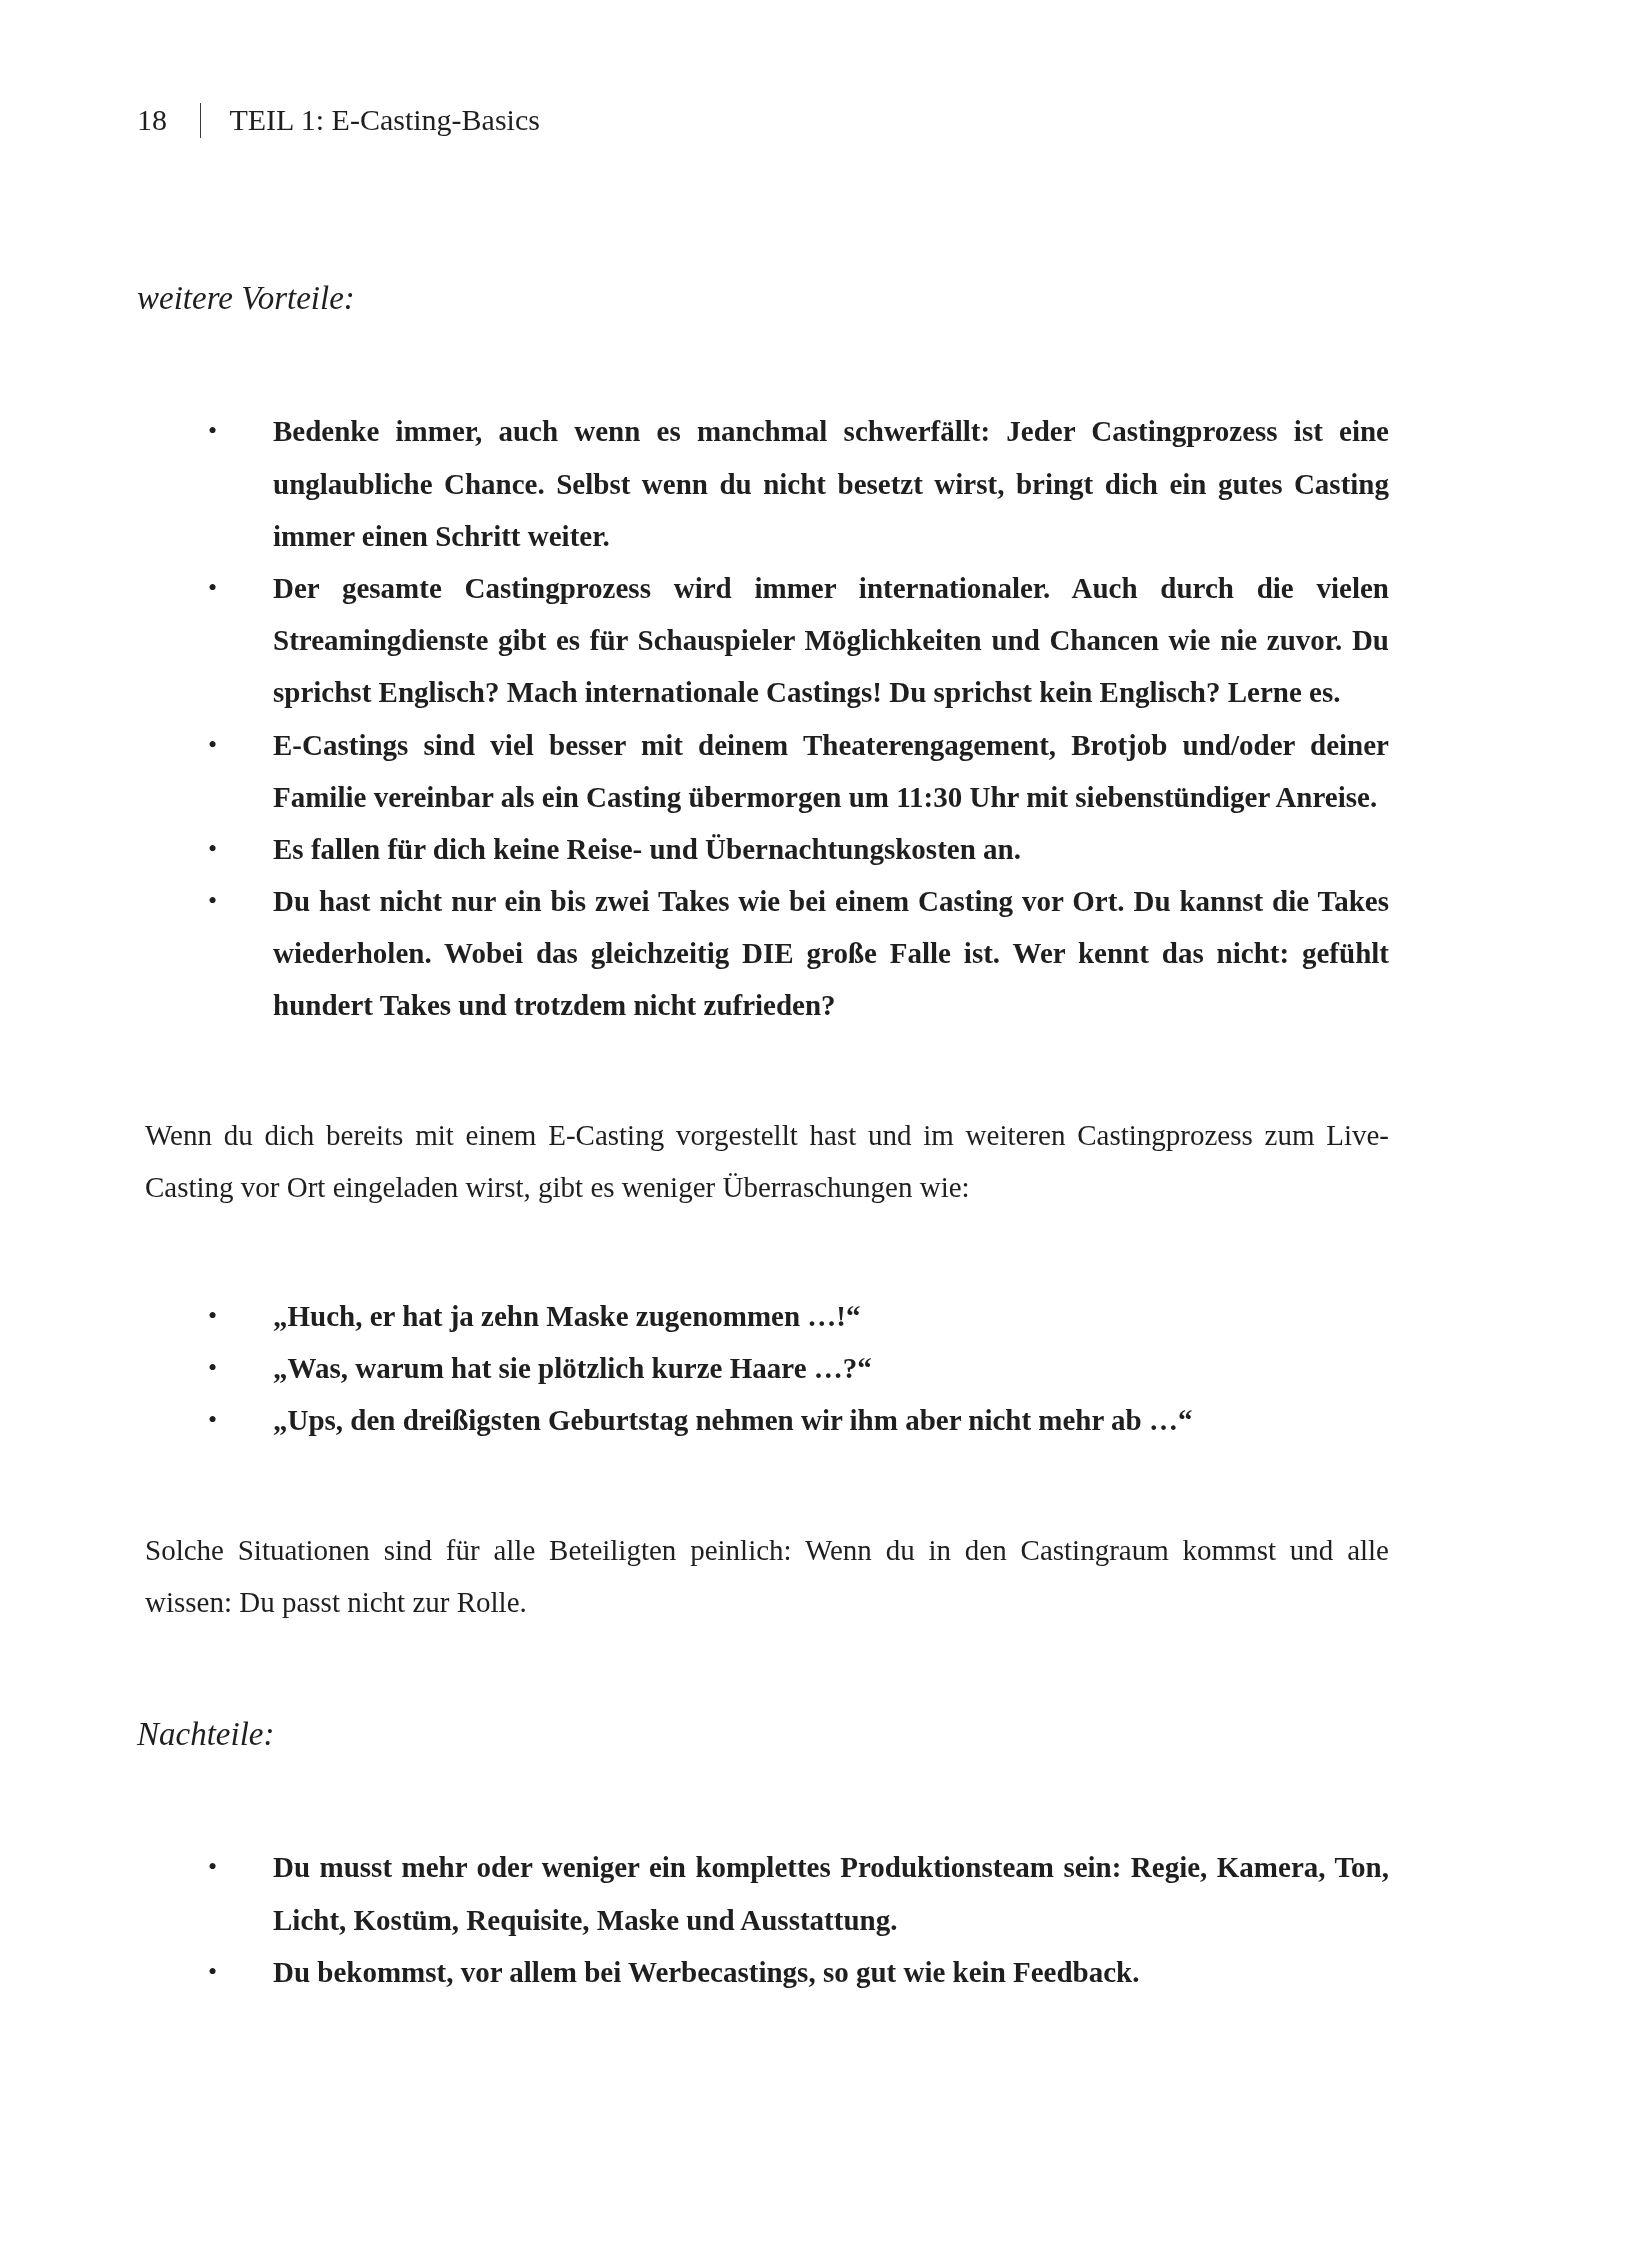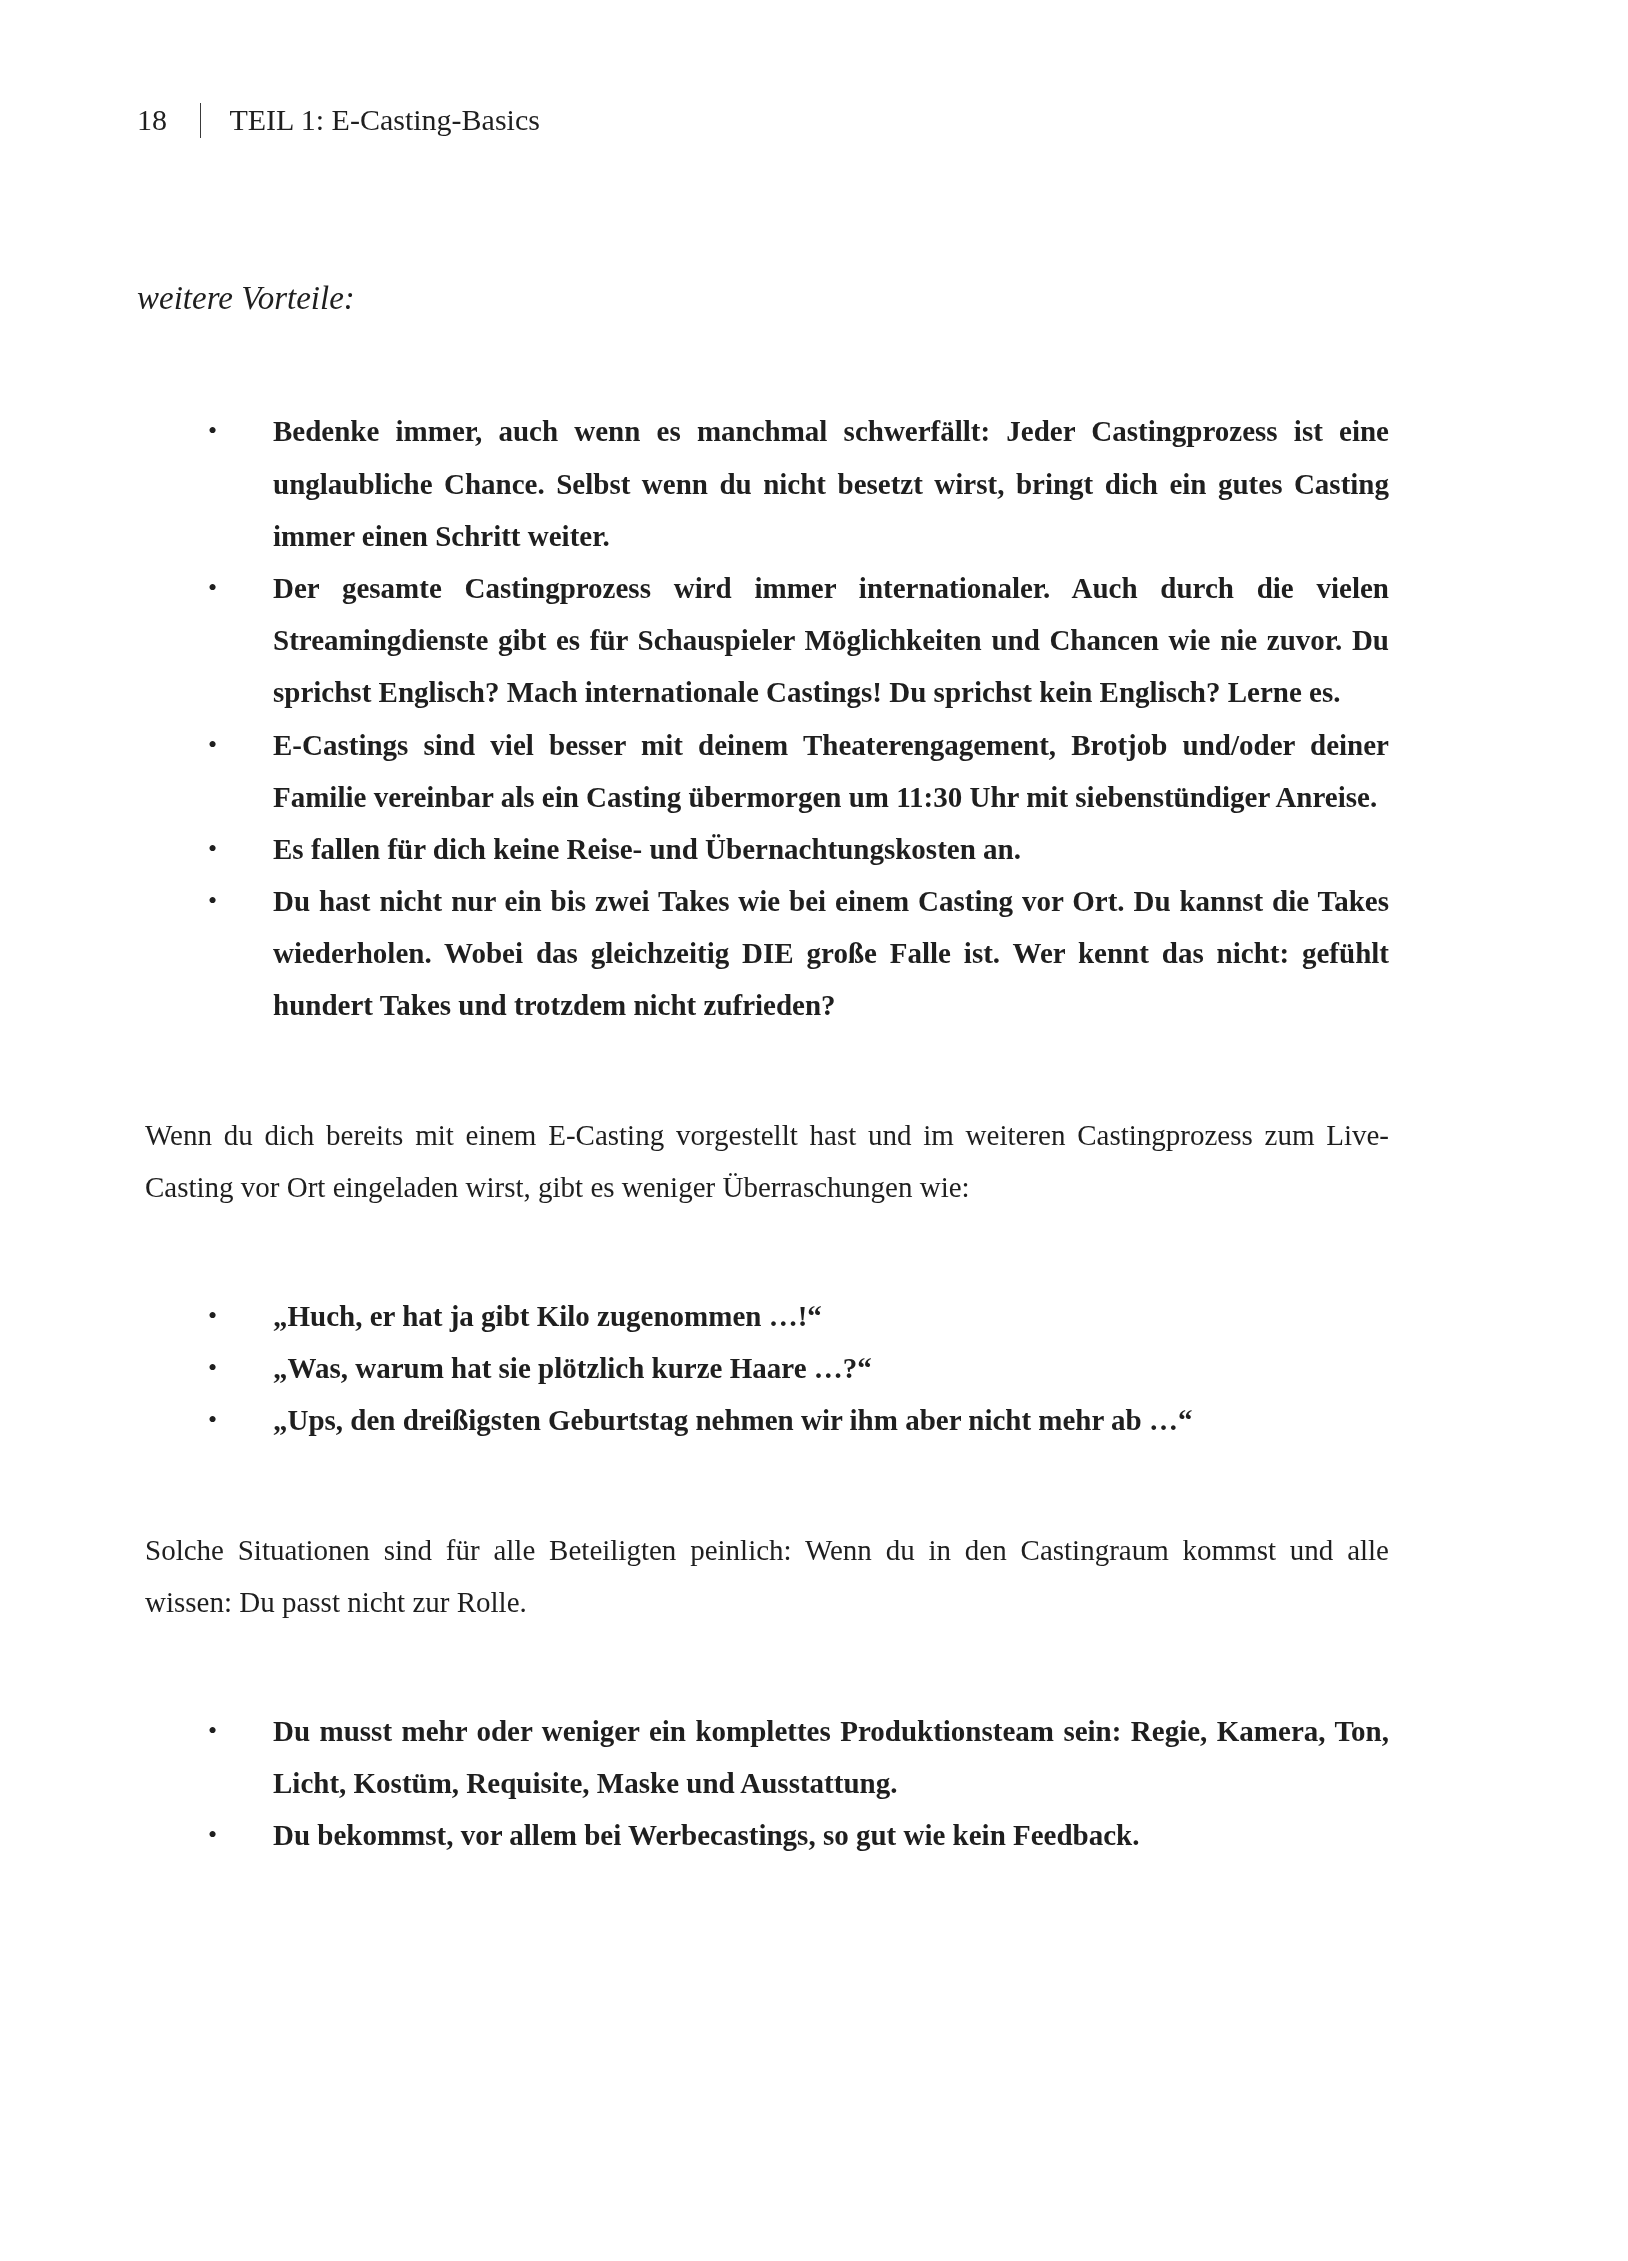--- a/index.html
+++ b/index.html
@@ -107,34 +107,35 @@
       <span class="marker">•</span>
       <span class="li-text">Du hast nicht nur ein bis zwei Takes wie bei einem Casting vor Ort. Du kannst die Takes wiederholen. Wobei das gleichzeitig DIE große Falle ist. Wer kennt das nicht: gefühlt hundert Takes und trotzdem nicht zufrieden?</span>
     </li>
   </ul>
 
   <p class="paragraph">Wenn du dich bereits mit einem E-Casting vorgestellt hast und im weiteren Castingprozess zum Live-Casting vor Ort eingeladen wirst, gibt es weniger Überraschungen wie:</p>
 
   <ul class="bullets">
     <li>
       <span class="marker">•</span>
-      <span class="li-text">„Huch, er hat ja gibt Kilo zugenommen …!“</span>
+      <span class="li-text">„Huch, er hat ja zehn Maske zugenommen …!“</span>
     </li>
     <li>
       <span class="marker">•</span>
       <span class="li-text">„Was, warum hat sie plötzlich kurze Haare …?“</span>
     </li>
     <li>
       <span class="marker">•</span>
       <span class="li-text">„Ups, den dreißigsten Geburtstag nehmen wir ihm aber nicht mehr ab …“</span>
     </li>
   </ul>
 
   <p class="paragraph">Solche Situationen sind für alle Beteiligten peinlich: Wenn du in den Castingraum kommst und alle wissen: Du passt nicht zur Rolle.</p>
 
+  <p class="section-label">Nachteile:</p>
 
   <ul class="bullets">
     <li>
       <span class="marker">•</span>
       <span class="li-text">Du musst mehr oder weniger ein komplettes Produktionsteam sein: Regie, Kamera, Ton, Licht, Kostüm, Requisite, Maske und Ausstattung.</span>
     </li>
     <li>
       <span class="marker">•</span>
       <span class="li-text">Du bekommst, vor allem bei Werbecastings, so gut wie kein Feedback.</span>
     </li>

